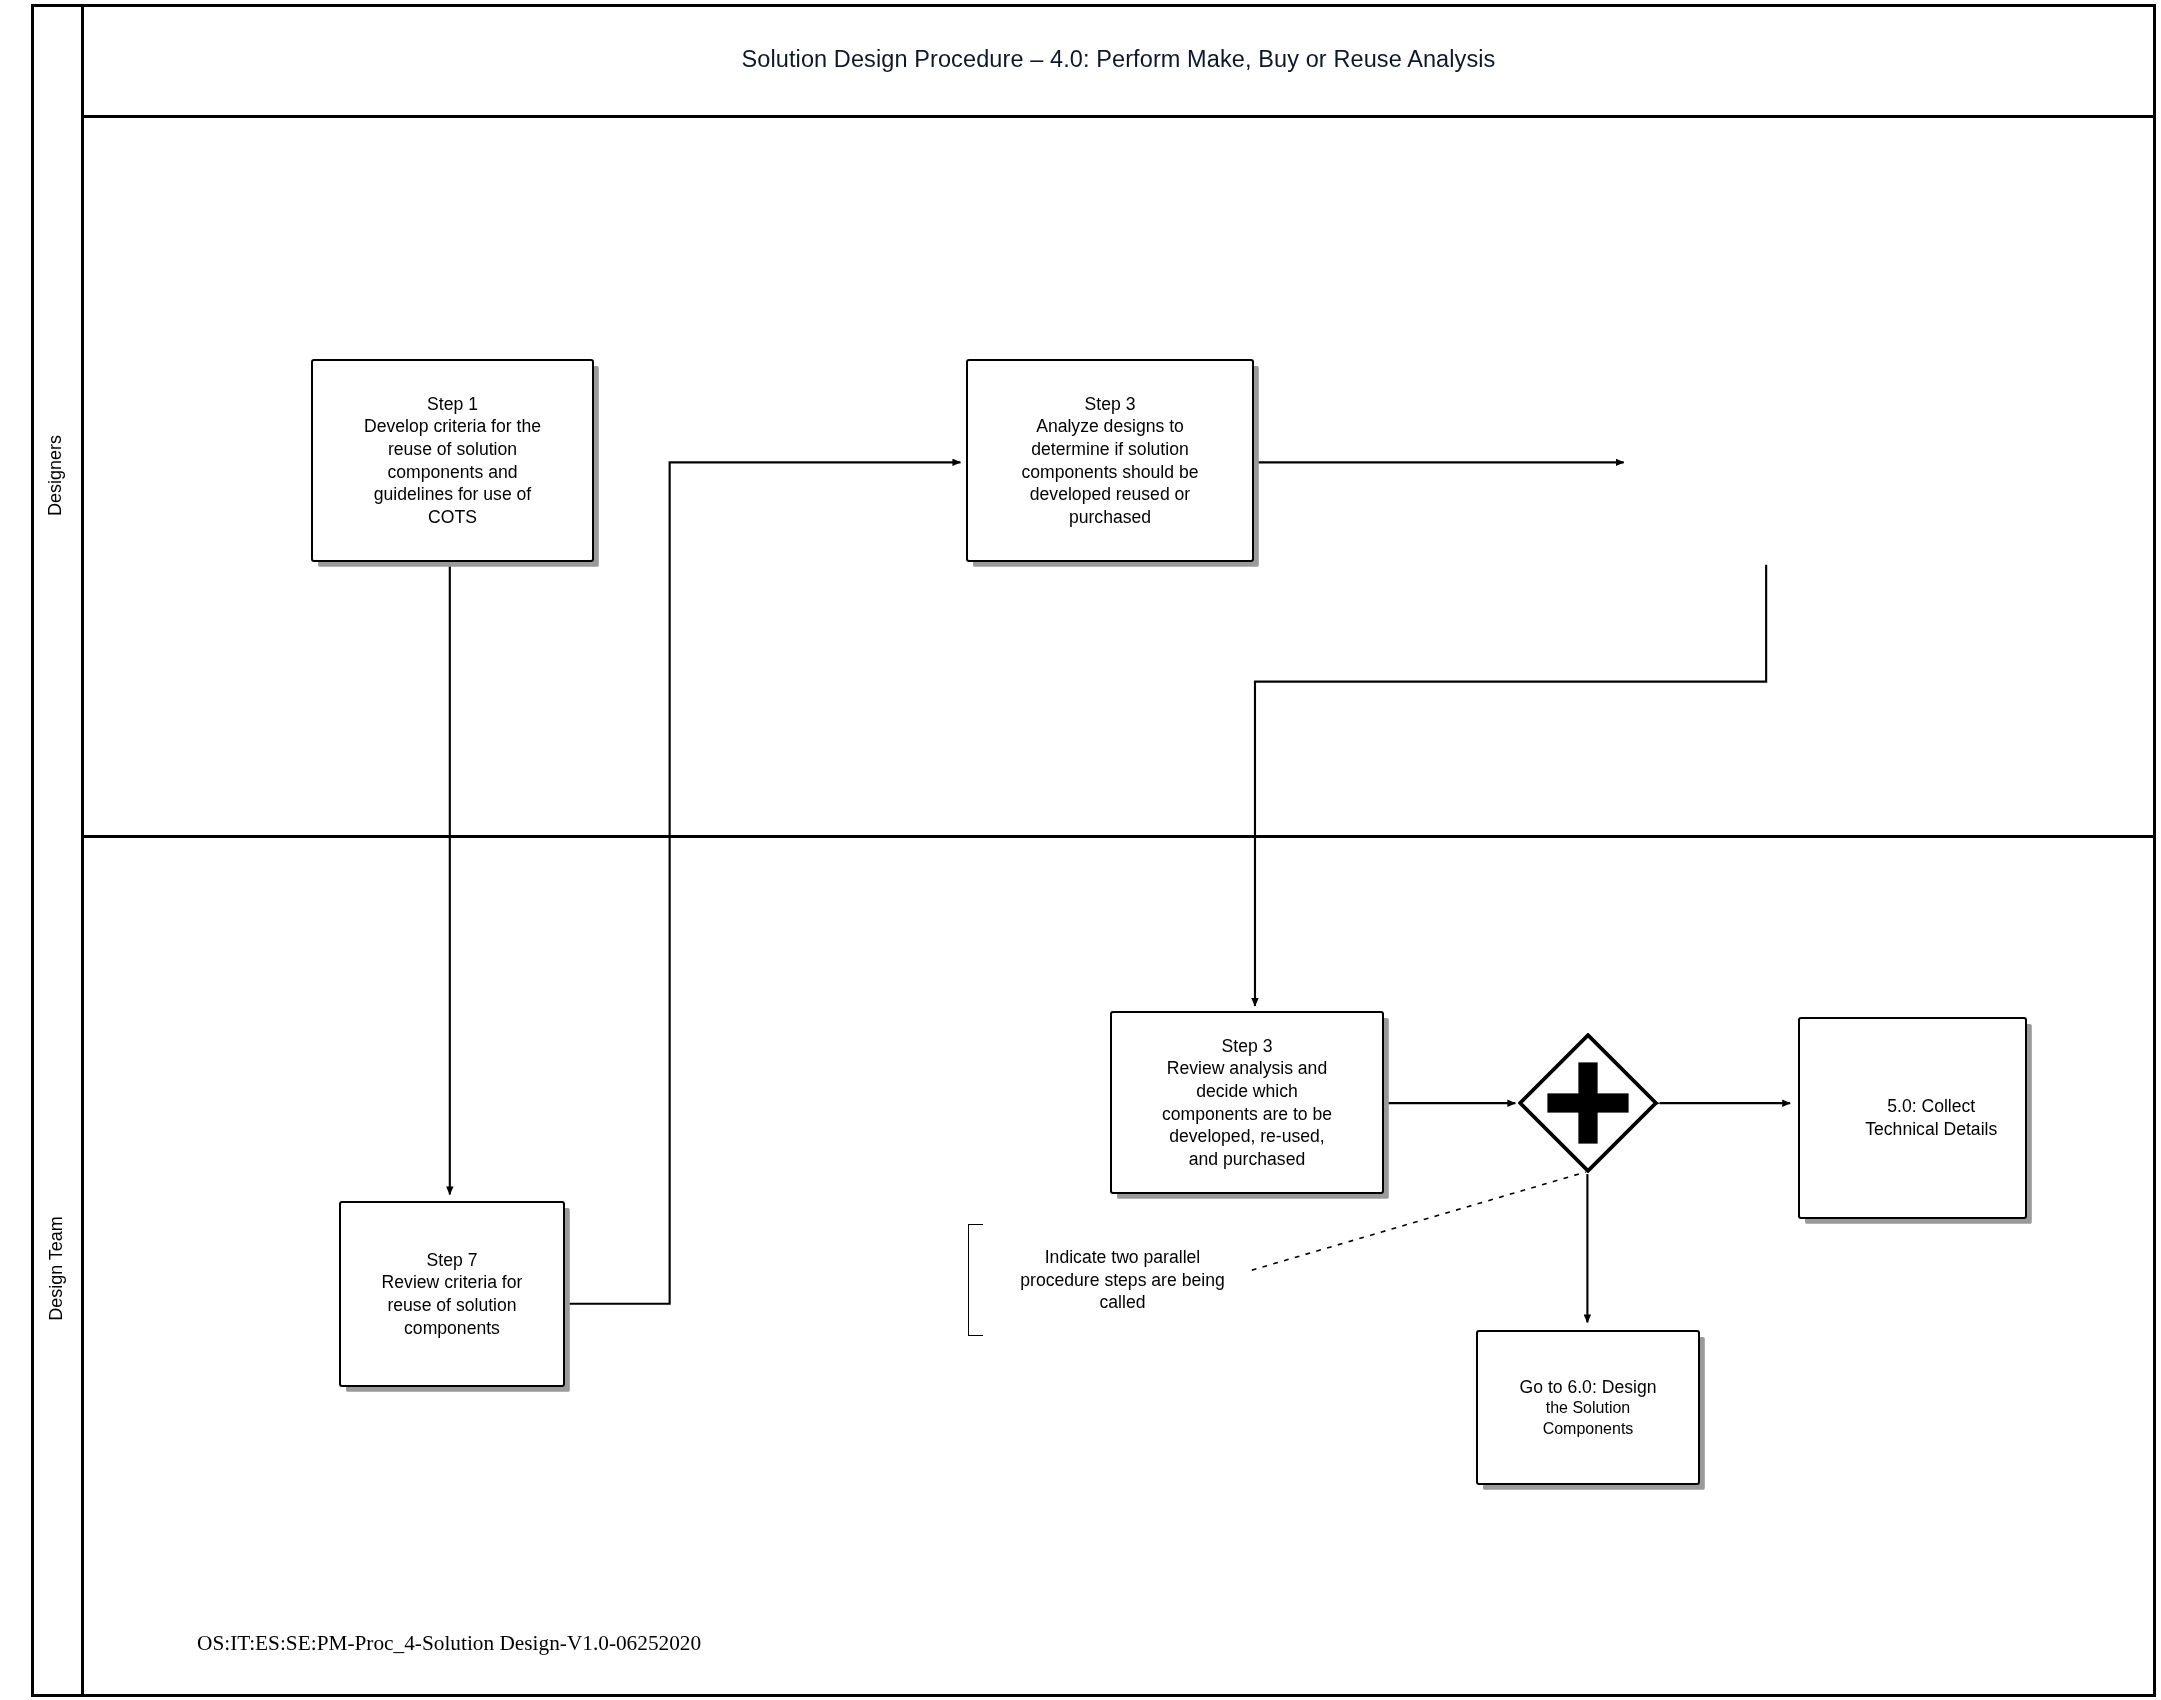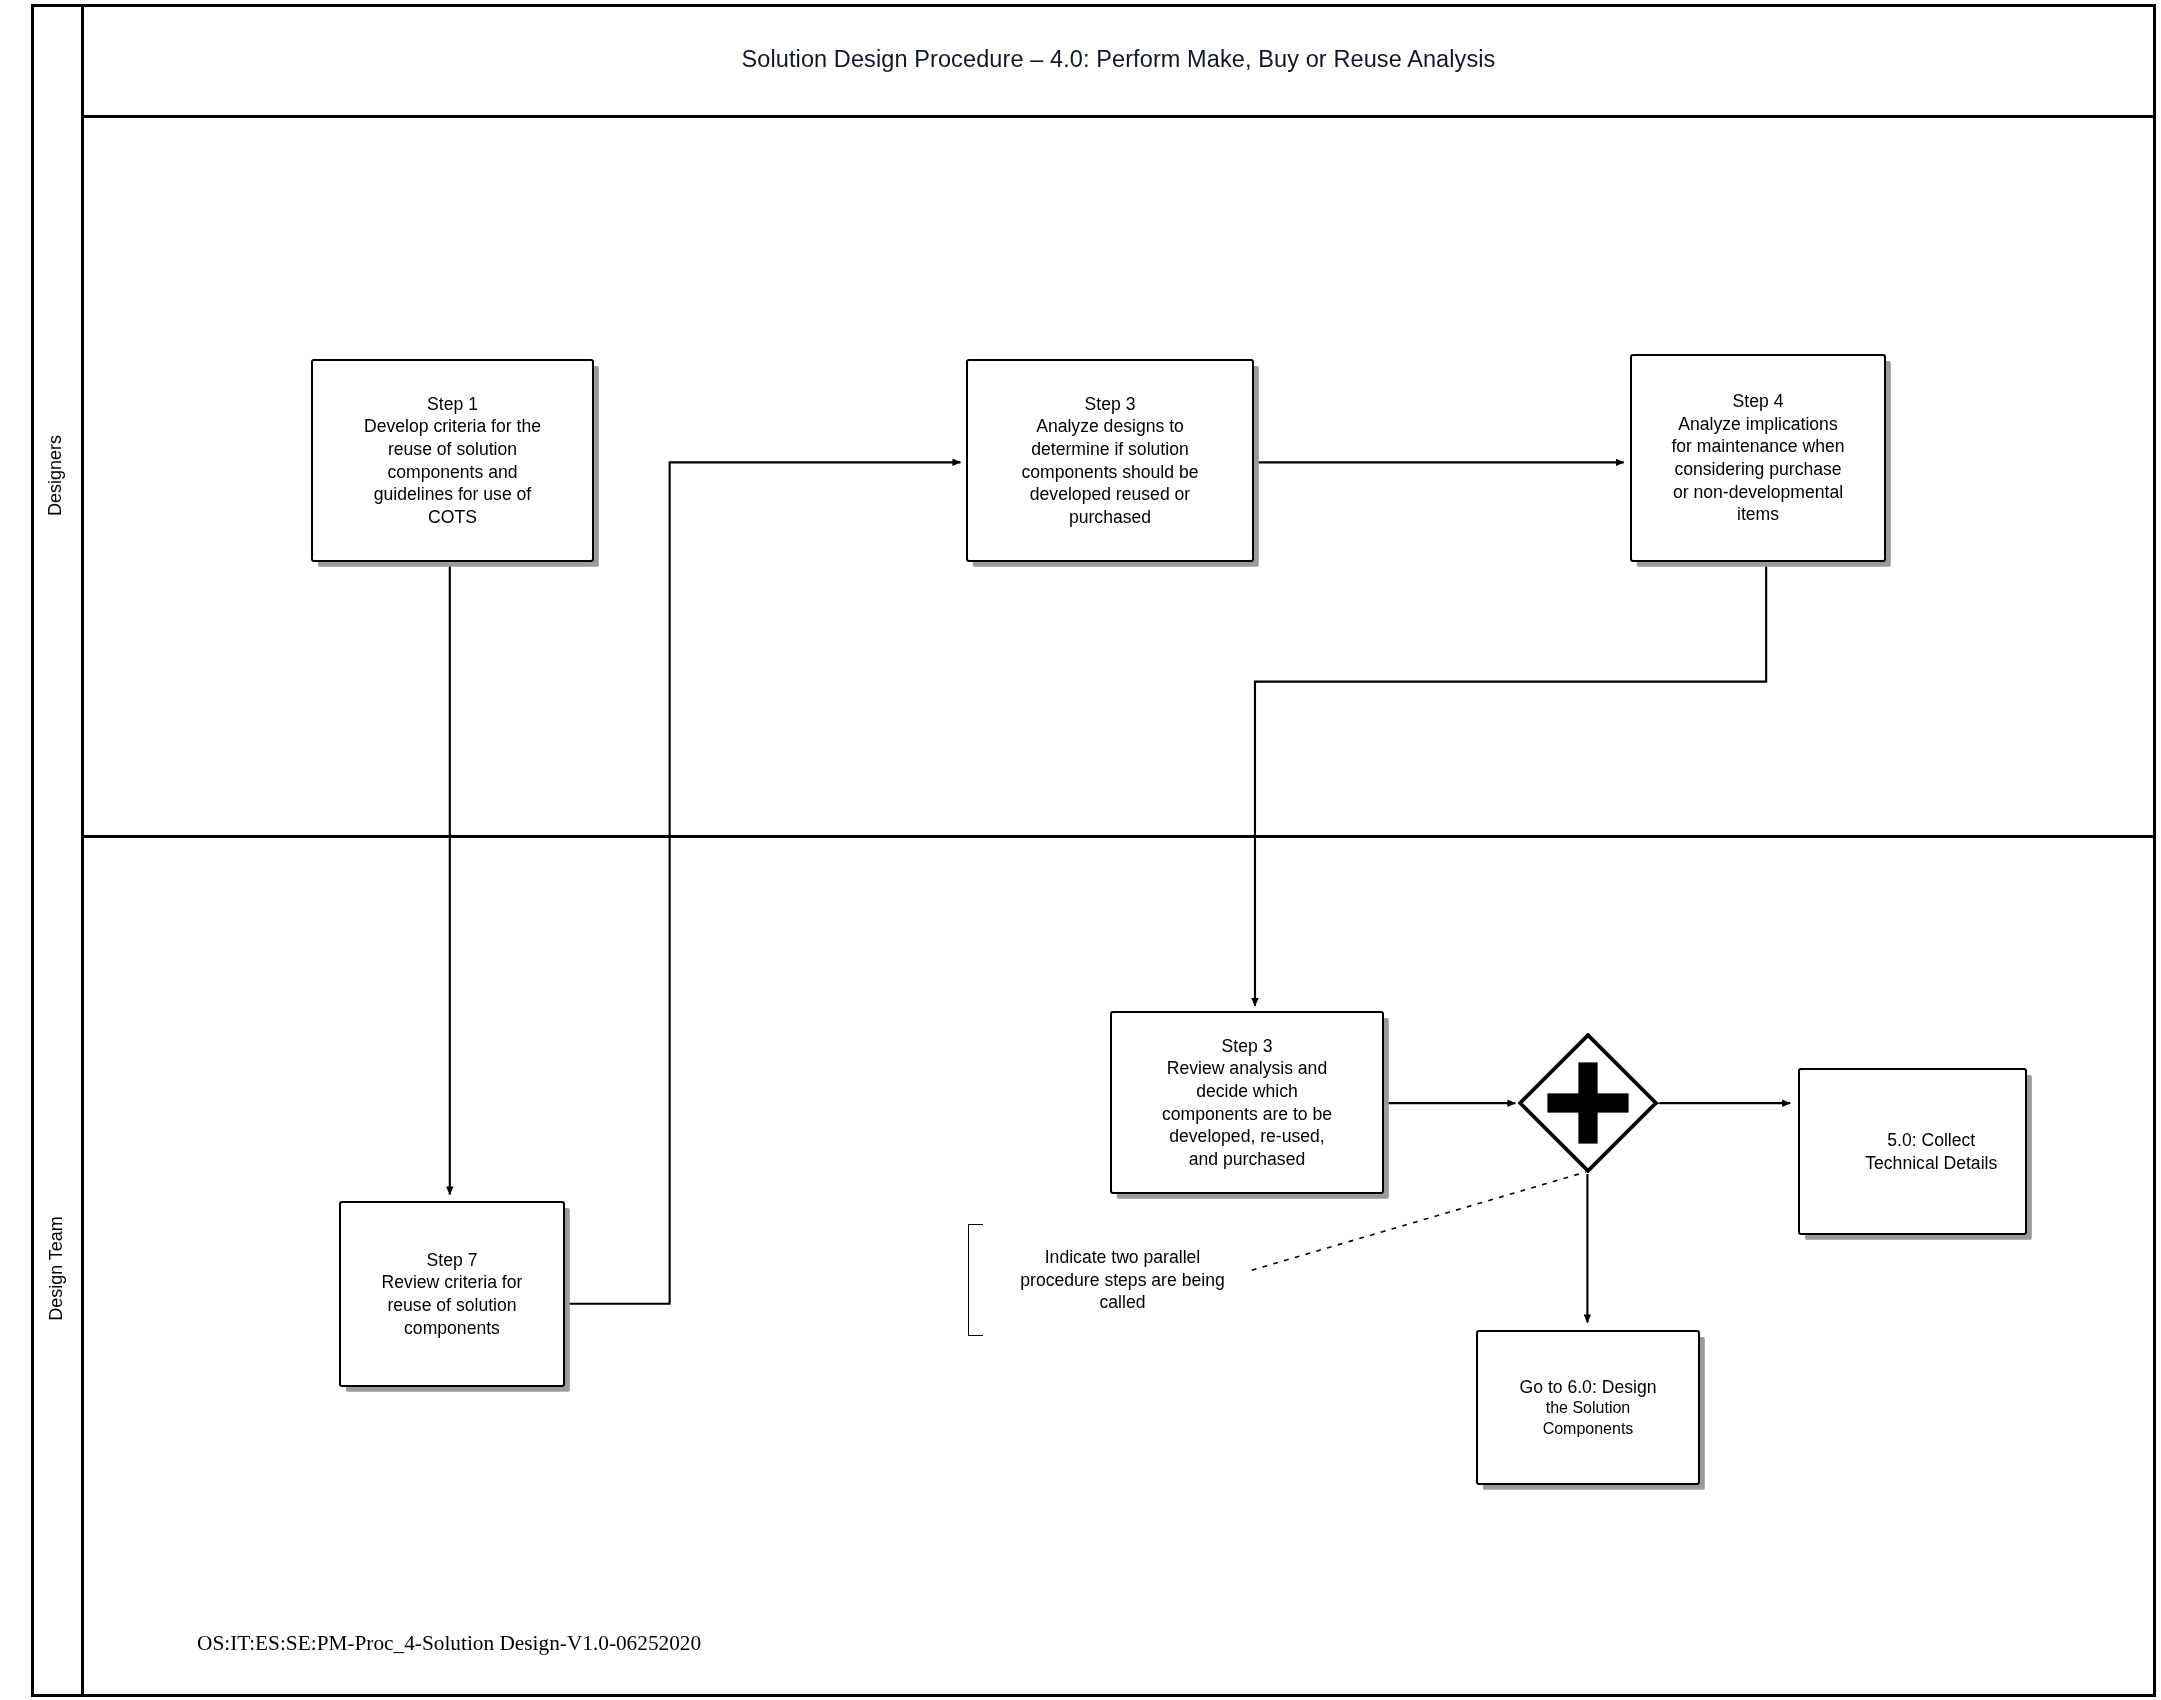--- a/index.html
+++ b/index.html
@@ -144,46 +144,38 @@
 
   <div class="task" style="left:966px;top:359px;width:288px;height:203px;">
     <span class="lines">Step 3
 Analyze designs to
 determine if solution
 components should be
 developed reused or
 purchased</span>
   </div>
 
-  <div class="task" style="left:1630px;top:354px;width:256px;height:208px;">
-    <span class="lines">Step 4
-Analyze implications
-for maintenance when
-considering purchase
-or non-developmental
-items</span>
-  </div>
 
   <div class="task" style="left:339px;top:1201px;width:226px;height:186px;">
     <span class="lines">Step 7
 Review criteria for
 reuse of solution
 components</span>
   </div>
 
   <div class="task" style="left:1110px;top:1011px;width:274px;height:183px;">
     <span class="lines">Step 3
 Review analysis and
 decide which
 components are to be
 developed, re-used,
 and purchased</span>
   </div>
 
-  <div class="task" style="left:1798px;top:1068px;width:229px;height:167px;padding-left:45px;">
+  <div class="task" style="left:1798px;top:1017px;width:229px;height:202px;padding-left:45px;">
     <span class="lines">5.0: Collect
 Technical Details</span>
   </div>
 
   <div class="task task-goto" style="left:1476px;top:1330px;width:224px;height:155px;flex-direction:column;">
     <span>Go to 6.0: Design</span>
     <span class="lines small">the Solution
 Components</span>
   </div>
 

